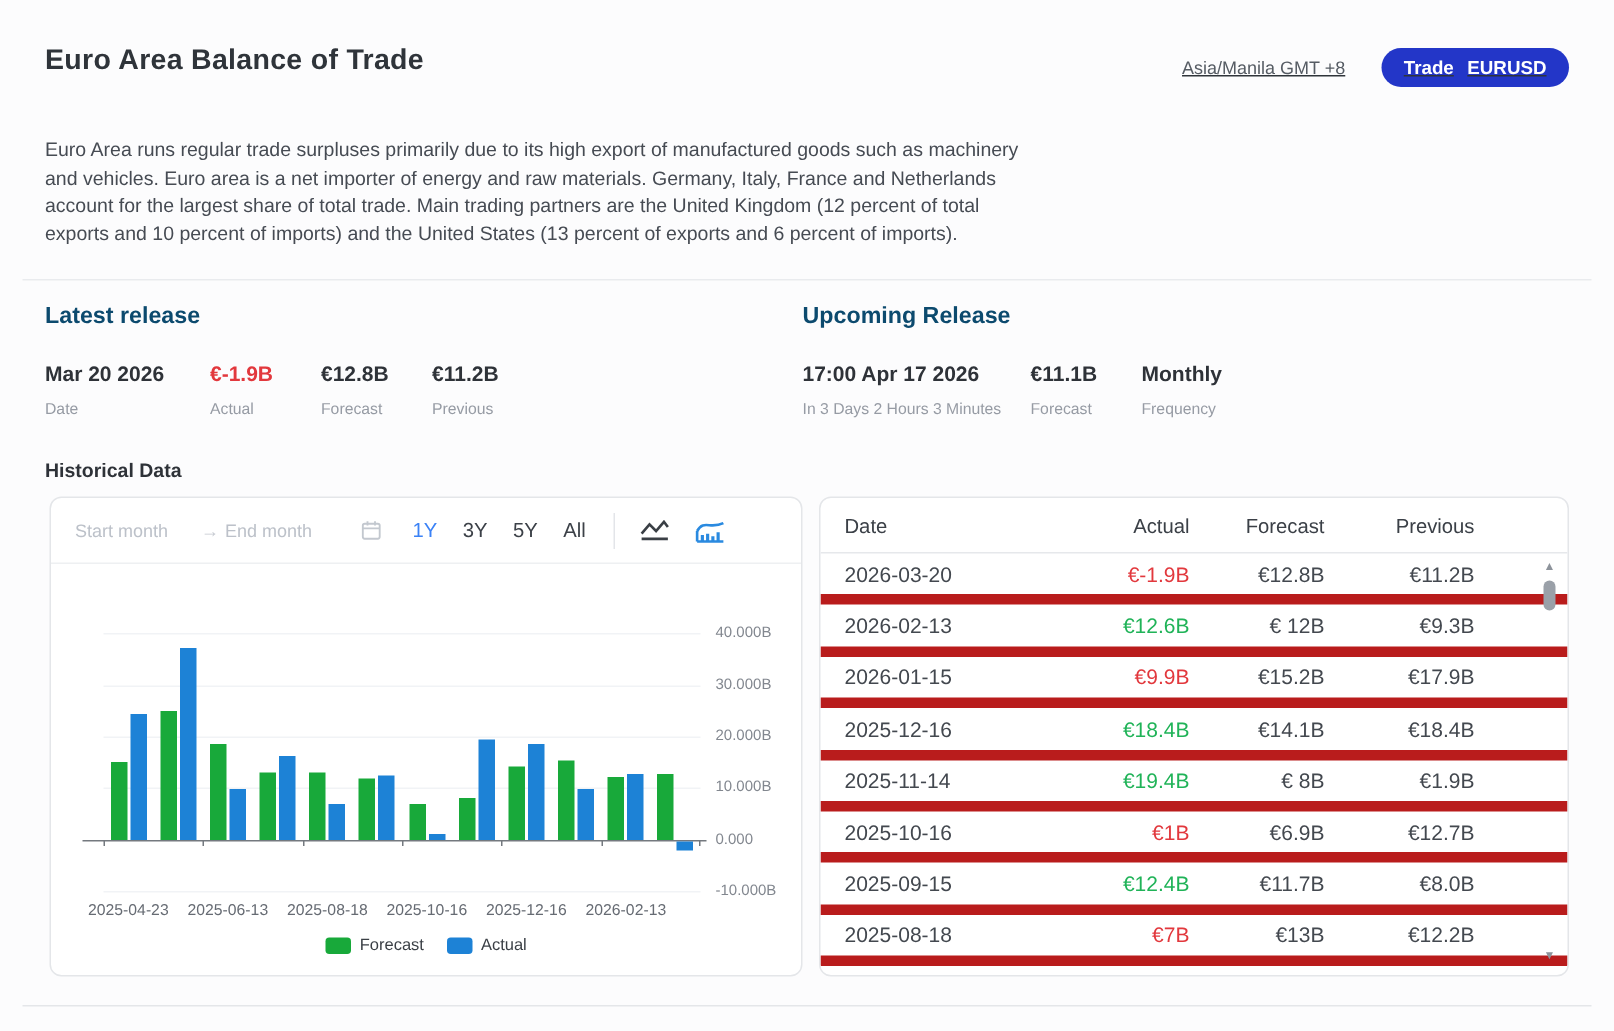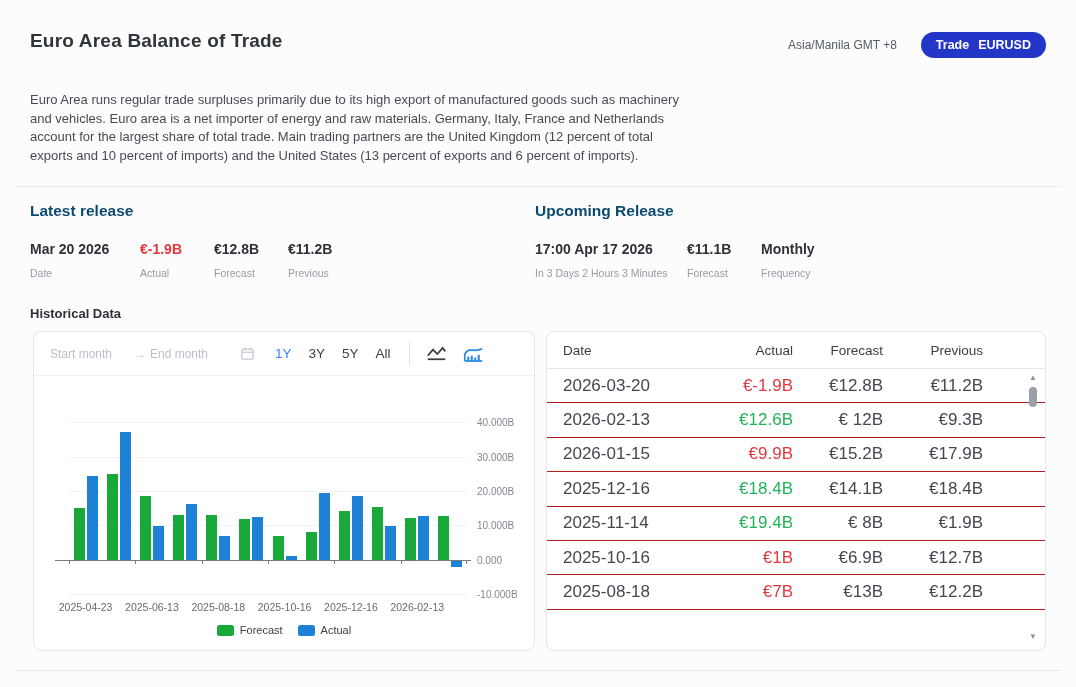--- a/index.html
+++ b/index.html
@@ -7,21 +7,21 @@
   body {
     font-family:"Liberation Sans", sans-serif;
     background:#fcfcfd;
     color:#2f343a;
     position:relative;
     overflow:hidden;
   }
   
   .top-header { display:flex; justify-content:space-between; align-items:flex-start; padding:30px 30px 0 30px; }
   .page-title { font-size:19px; font-weight:700; color:#2f343a; letter-spacing:.2px; }
-  .header-right { display:flex; align-items:center; gap:24px; margin-top:2px; }
+  .header-right { display:flex; align-items:center; gap:24px; margin-top:2px;text-decoration:underline; }
   .tz { font-size:12px; color:#565c64; }
   .trade-btn {
     border:none; cursor:pointer; background:#2336c8; color:#fff;
     font-family:inherit; font-size:12.5px; font-weight:700;
     padding:6px 15px; border-radius:14px; display:flex; gap:9px; align-items:center;
   }
   
   .description { margin:33px 30px 0 30px; max-width:652px; font-size:13px; line-height:18.5px; color:#464b53; }
   .divider { border:none; border-top:1px solid #e9ebee; margin:21px 15px 0 15px; }
   
@@ -70,21 +70,21 @@
   .legend-swatch { width:17px; height:11px; border-radius:2.5px; }
   .legend-label { font-size:11px; color:#3a3f45; }
   
   .tbl-header, .tbl-row {
     display:grid; grid-template-columns:1fr 90px 90px 100px;
     align-items:center; padding-left:16px; padding-right:62px;
   }
   .tbl-header { height:37px; border-bottom:1px solid #e6e8eb; font-size:13.5px; color:#3b4047; }
   .tbl-header .col { text-align:right; }
   .tbl-header .col:first-child { text-align:left; }
-  .tbl-row { height:34.4px; border-bottom:1px solid #b91c1c; font-size:17px; color:#43484f; }
+  .tbl-row { height:34.4px; border-bottom:7px solid #b91c1c; font-size:14px; color:#43484f; }
   .tbl-row .cell { text-align:right; white-space:nowrap; }
   .tbl-row .cell.date { text-align:left; }
   .cell.actual.red { color:#e2383d; }
   .cell.actual.green { color:#20b358; }
   .tbl-scrollbar { position:absolute; top:41px; bottom:8px; right:5px; width:14px; display:flex; flex-direction:column; align-items:center; }
   .scroll-arrow { color:#8d939b; font-size:8px; line-height:10px; cursor:pointer; }
   .scroll-thumb { width:8px; height:20px; background:#9aa0a8; border-radius:4px; margin-top:4px; cursor:pointer; }
   .scroll-spacer { flex:1; }
   .bottom-divider { border:none; border-top:1px solid #e4e6e9; position:absolute; left:15px; right:15px; bottom:16px; }
 </style>
@@ -295,20 +295,26 @@
           <div class="cell">€ 8B</div>
           <div class="cell">€1.9B</div>
         </div>
         <div class="tbl-row">
           <div class="cell date">2025-10-16</div>
           <div class="cell actual red">€1B</div>
           <div class="cell">€6.9B</div>
           <div class="cell">€12.7B</div>
         </div>
         <div class="tbl-row">
+          <div class="cell date">2025-09-15</div>
+          <div class="cell actual green">€12.4B</div>
+          <div class="cell">€11.7B</div>
+          <div class="cell">€8.0B</div>
+        </div>
+        <div class="tbl-row">
           <div class="cell date">2025-08-18</div>
           <div class="cell actual red">€7B</div>
           <div class="cell">€13B</div>
           <div class="cell">€12.2B</div>
         </div>
       </div>
     <div class="tbl-scrollbar">
       <span class="scroll-arrow">▲</span>
       <div class="scroll-thumb"></div>
       <div class="scroll-spacer"></div>

